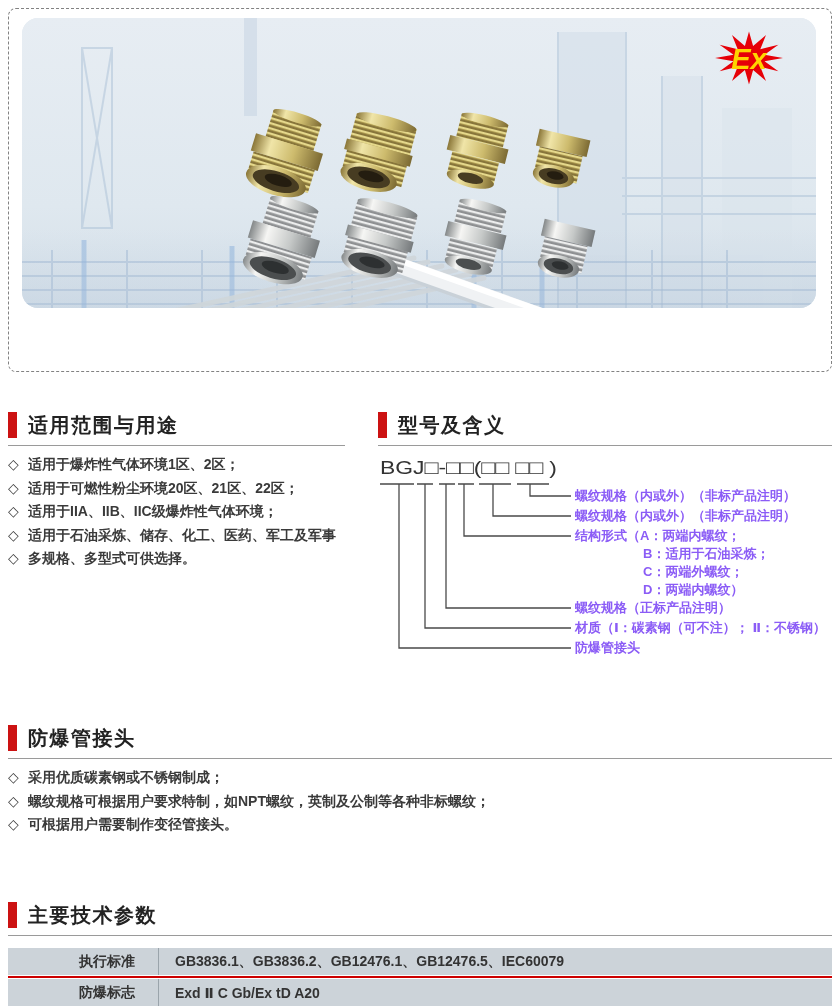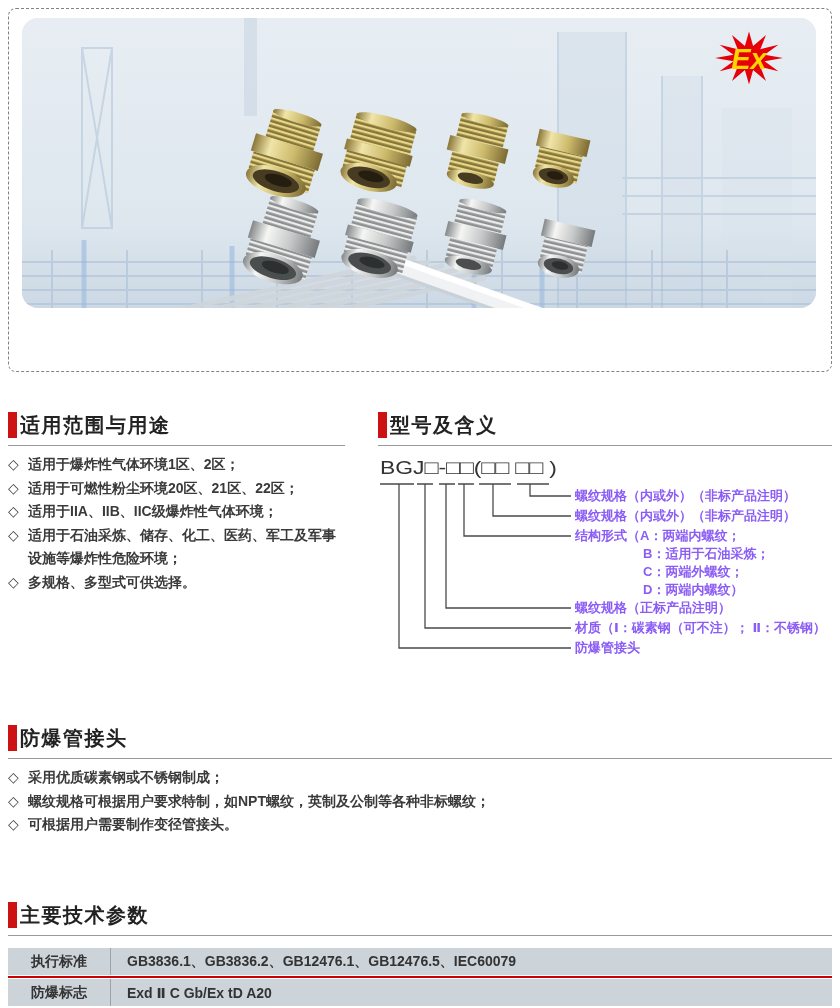--- a/index.html
+++ b/index.html
@@ -7,42 +7,42 @@
         font-family:"Liberation Sans","DejaVu Sans",sans-serif;color:#333;}
 
   
   .photo-frame{position:absolute;left:8px;top:8px;width:822px;height:362px;
                border:1px dashed #828282;border-radius:8px;}
   .photo{position:absolute;left:13px;top:9px;width:794px;height:290px;
          border-radius:16px;overflow:hidden;background:#e3eaf1;}
   .photo svg{display:block;}
 
   
-  .sec-head{position:absolute;display:flex;align-items:flex-end;gap:3px;
+  .sec-head{position:absolute;display:flex;align-items:flex-end;gap:11px;
             border-bottom:1px solid #9a9a9a;padding-bottom:7px;}
   .red-bar{width:9px;height:26px;background:#cc1212;flex:none;}
   .sec-title{font-size:20px;font-weight:bold;color:#222;letter-spacing:1.5px;line-height:26px;}
 
   
   .blist{position:absolute;font-size:14px;font-weight:bold;color:#3a3a3a;}
   .brow{display:flex;line-height:23.5px;white-space:nowrap;}
   .dm{width:20px;flex:none;}
   .cont{padding-left:20px;}
 
   
   .diagram{position:absolute;left:378px;top:450px;width:462px;height:218px;}
   .diagram svg{position:absolute;left:0;top:0;}
   .dg-label{position:absolute;font-size:13px;font-weight:bold;line-height:18px;
             white-space:nowrap;color:#8b5cf6;}
 
   
   .ptable{position:absolute;left:8px;top:948px;width:824px;font-size:14px;}
   .prow{display:flex;align-items:center;background:#ccd3d9;height:27px;}
   .plabel{width:102px;flex:none;text-align:center;font-weight:bold;color:#333;
-          border-right:1px solid #9aa4ab;line-height:27px;}
+          border-right:1px solid #9aa4ab;line-height:27px;margin-left:48px;}
   .pvalue{padding-left:16px;font-weight:bold;color:#333;white-space:nowrap;}
   .pdiv{height:2px;background:#cc0000;border-top:1px solid #fff;border-bottom:1px solid #fff;}
 </style>
 </head>
 <body>
 
 <div class="page">
 
   <div class="photo-frame">
     <div class="photo">
@@ -231,23 +231,20 @@
         <span>适用于可燃性粉尘环境20区、21区、22区；</span>
       </div>
     <div class="brow">
         <span class="dm">◇</span>
         <span>适用于IIA、IIB、IIC级爆炸性气体环境；</span>
       </div>
     <div class="brow">
         <span class="dm">◇</span>
         <span>适用于石油采炼、储存、化工、医药、军工及军事</span>
       </div>
-    <div class="brow cont">
-        <span>设施等爆炸性危险环境；</span>
-      </div>
     <div class="brow">
         <span class="dm">◇</span>
         <span>多规格、多型式可供选择。</span>
       </div>
   </div>
 
   <div class="sec-head" style="left:378px;top:412px;width:454px;">
     <div class="red-bar"></div>
     <div class="sec-title">型号及含义</div>
   </div>

